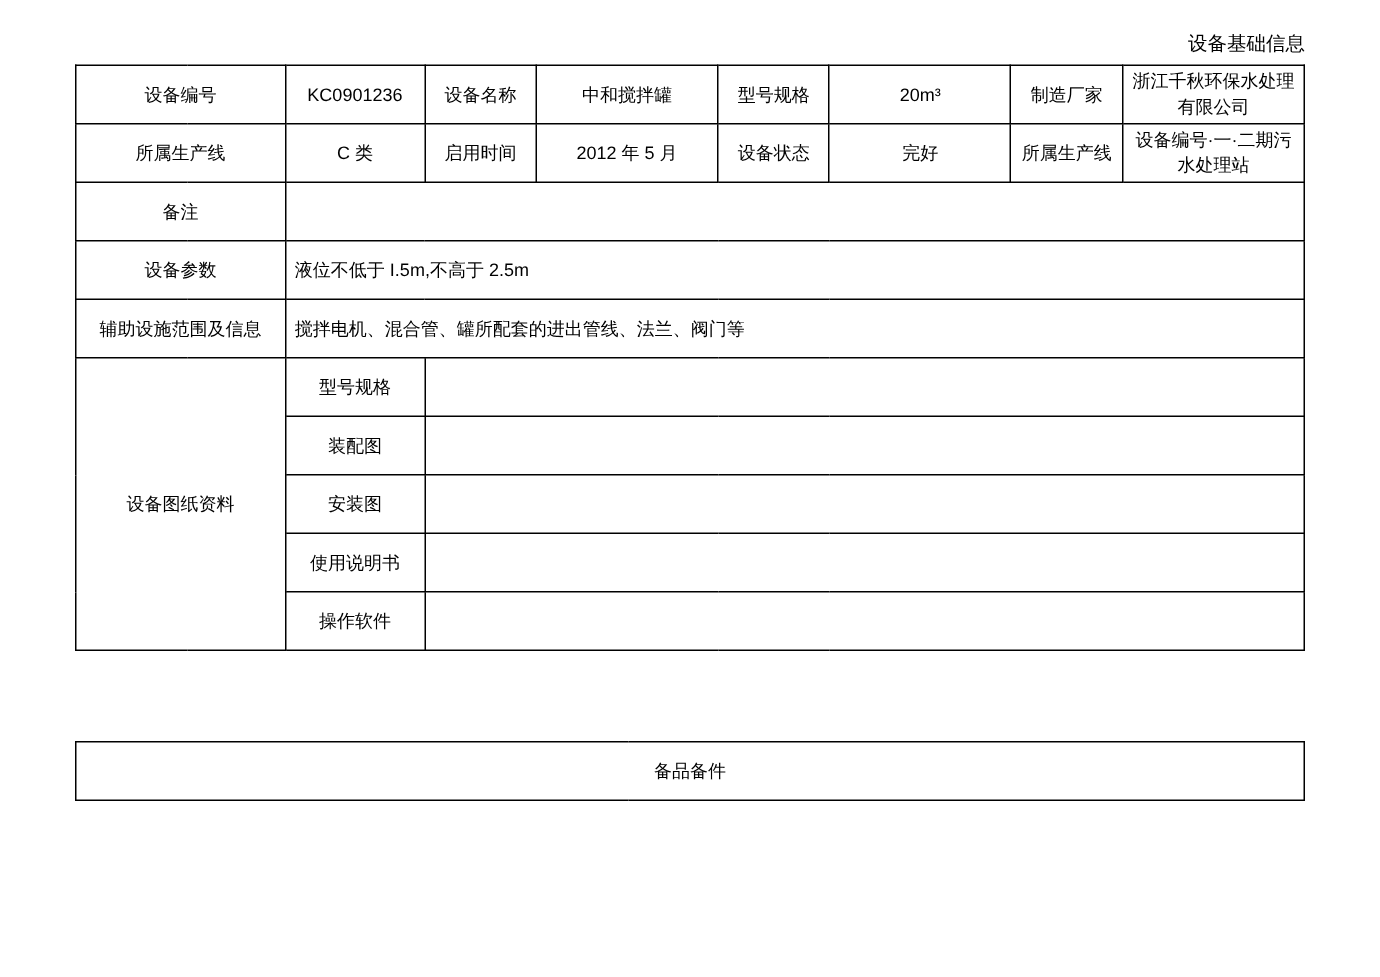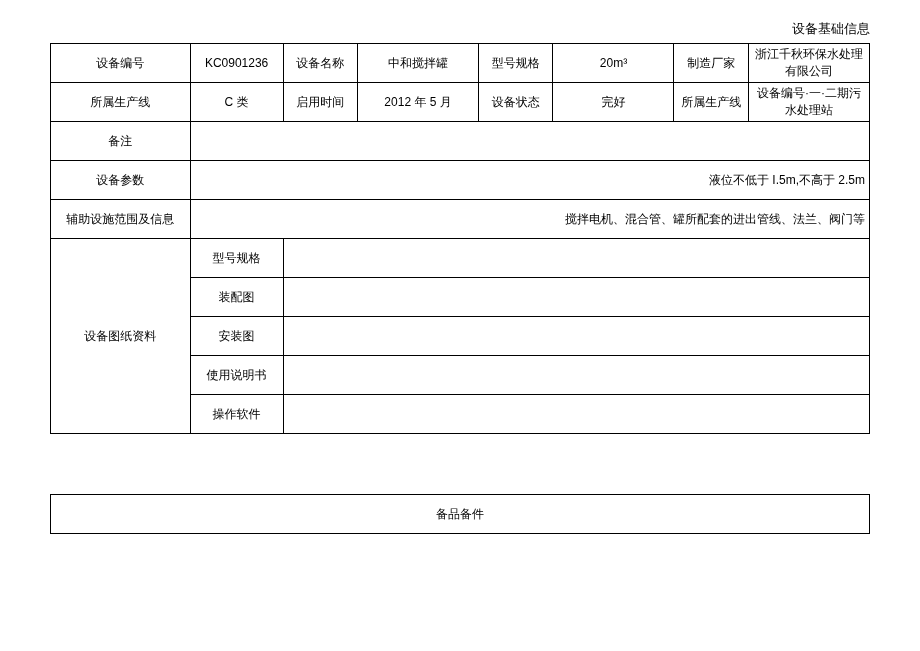--- a/index.html
+++ b/index.html
@@ -24,21 +24,21 @@
     td, th {
       border: 1px solid #000;
       height: 34px;
       text-align: center;
       vertical-align: middle;
       padding: 2px 4px;
       word-wrap: break-word;
       font-weight: normal;
     }
     .left-cell {
-      text-align: right;
+      text-align: left;
       padding-left: 6px;
       margin-top: 24px;
     }
     .section-gap {
       height: 60px;
     }
   </style>
 </head>
 <body>
 

